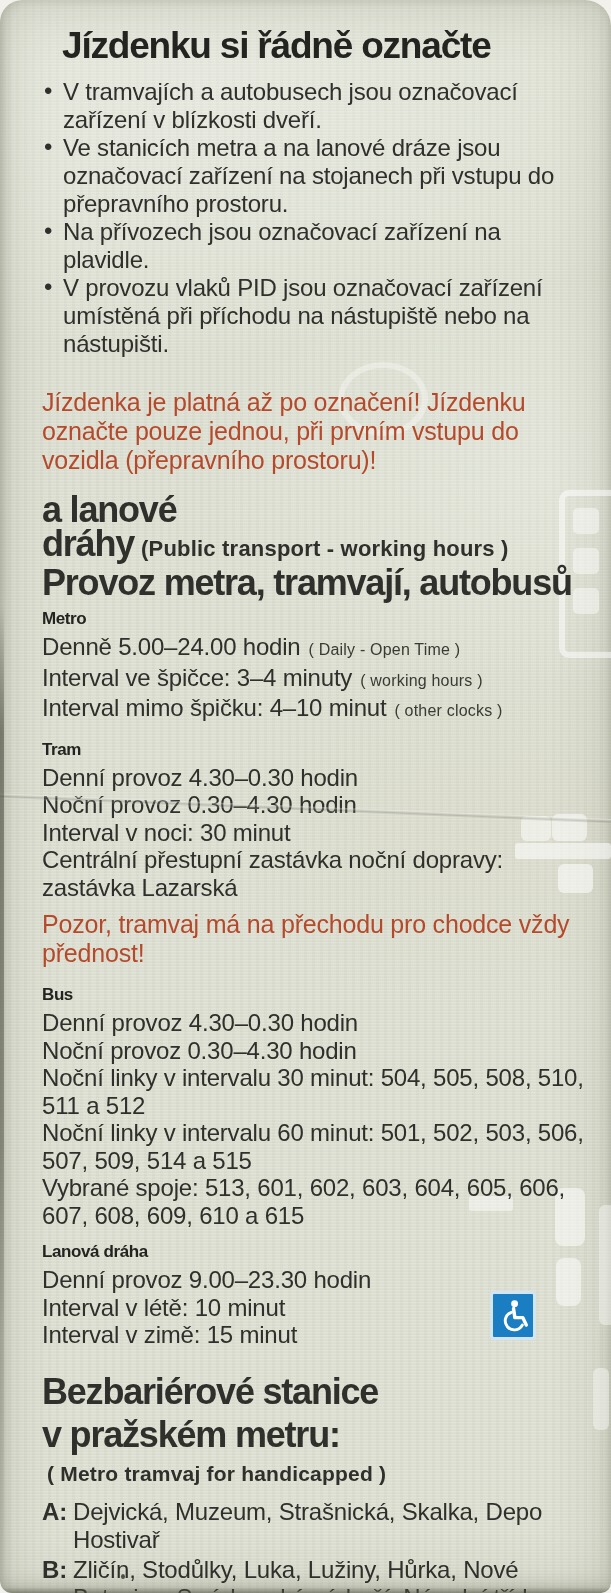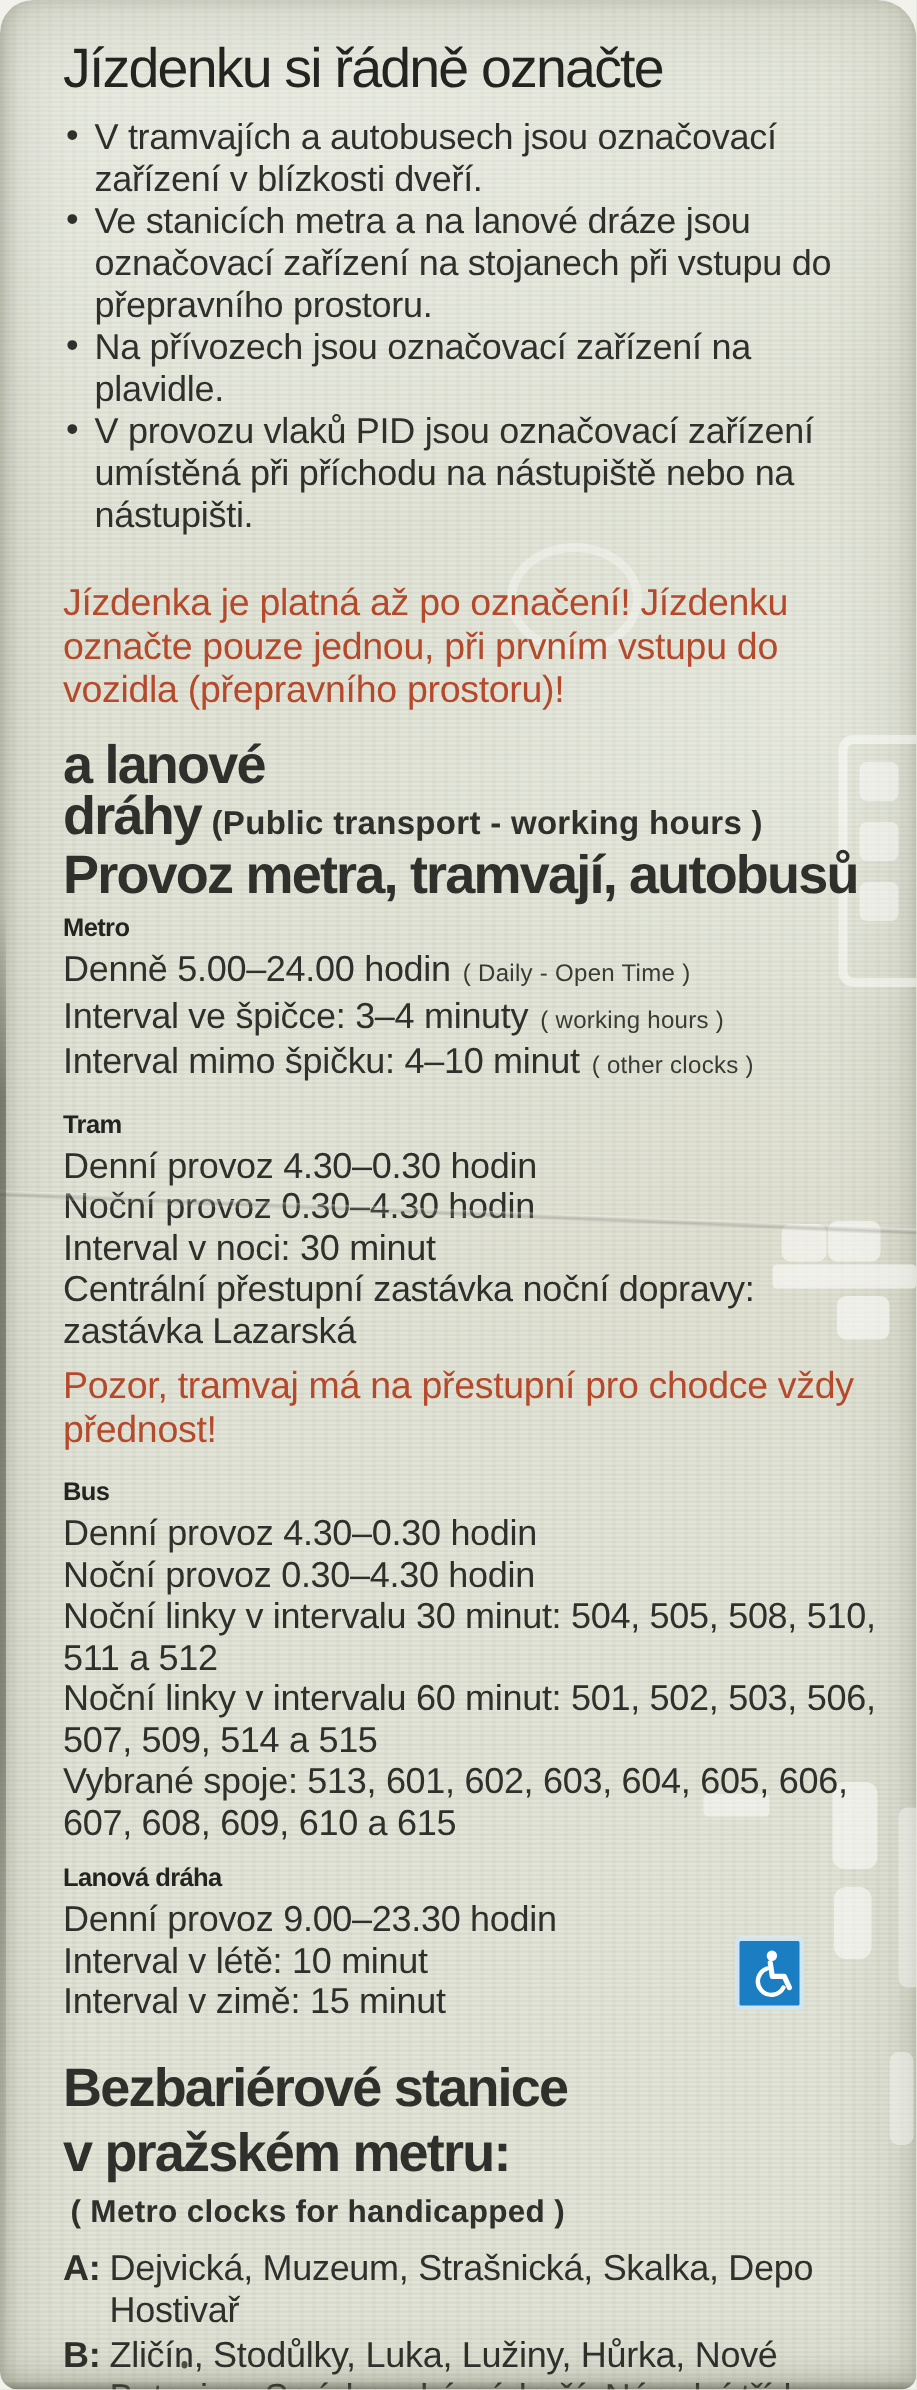--- a/index.html
+++ b/index.html
@@ -24,21 +24,21 @@
       inset 0 -7px 14px rgba(108,110,95,0.28),
       inset 4px 0 10px rgba(108,110,95,0.18);
   }
   .content{
     position:absolute;left:0;top:0;width:611px;
     padding:26px 22px 0 42px;box-sizing:border-box;
     color:#2f2f2b;
     font-size:24px;line-height:27.5px;letter-spacing:-0.2px;
   }
   h1,h2,h3{margin:0;padding:0;color:#232320;}
-  .h1{font-size:37px;line-height:40px;font-weight:normal;letter-spacing:-1.2px;margin-bottom:12px;}
+  .h1{font-size:37px;line-height:40px;font-weight:bold;letter-spacing:-1.2px;margin-bottom:12px;margin-left:20px;}
   .bullets{list-style:none;margin:0;padding:0;line-height:28px;}
   .bullets li{position:relative;padding-left:21px;}
   .bullets li .dot{position:absolute;left:2px;top:-1px;}
   .warning{color:#b5492c;font-weight:normal;font-size:25px;line-height:29px;letter-spacing:-0.2px;}
   .warning1{margin-top:30px;max-width:555px;}
   .h2{font-size:36px;line-height:34px;font-weight:bold;letter-spacing:-1.2px;}
   .h2-block{margin-top:18px;}
   .h2-line2{margin-top:9px;}
   .h2 .en{font-size:22px;letter-spacing:0.2px;margin-left:7px;white-space:nowrap;}
   .h2b-block{margin-top:26px;}
@@ -150,41 +150,41 @@
       <div class="row"><span>Interval mimo špičku: 4–10 minut</span><span class="en">( other clocks )</span></div>
     </div>
 
     <h3 class="h3 mt-tram">Tram</h3>
     <div class="rows">
       <div class="row">Denní provoz 4.30–0.30 hodin</div>
       <div class="row">Noční provoz 0.30–4.30 hodin</div>
       <div class="row">Interval v noci: 30 minut</div>
       <div class="row" style="max-width:510px">Centrální přestupní zastávka noční dopravy: zastávka Lazarská</div>
     </div>
-    <div class="warning warning2">Pozor, tramvaj má na přestupní pro chodce vždy přednost!</div>
+    <div class="warning warning2">Pozor, tramvaj má na přechodu pro chodce vždy přednost!</div>
 
     <h3 class="h3 mt-bus">Bus</h3>
     <div class="rows">
       <div class="row">Denní provoz 4.30–0.30 hodin</div>
       <div class="row">Noční provoz 0.30–4.30 hodin</div>
       <div class="row">Noční linky v intervalu 30 minut: 504, 505, 508, 510, 511 a 512</div>
       <div class="row">Noční linky v intervalu 60 minut: 501, 502, 503, 506, 507, 509, 514 a 515</div>
       <div class="row">Vybrané spoje: 513, 601, 602, 603, 604, 605, 606, 607, 608, 609, 610 a 615</div>
     </div>
 
     <h3 class="h3 mt-lan">Lanová dráha</h3>
     <div class="rows">
       <div class="row">Denní provoz 9.00–23.30 hodin</div>
       <div class="row">Interval v létě: 10 minut</div>
       <div class="row">Interval v zimě: 15 minut</div>
     </div>
 
     <div class="h2-block h2b-block">
       <div class="h2">Bezbariérové stanice</div>
-      <div class="h2 h2-line2"><span>v pražském metru:</span><span class="en">( Metro clocks for handicapped )</span></div>
+      <div class="h2 h2-line2"><span>v pražském metru:</span><span class="en">( Metro tramvaj for handicapped )</span></div>
     </div>
 
     <div class="stations">
       <div class="station-row">
         <span class="station-label">A:</span>
         <span>Dejvická, Muzeum, Strašnická, Skalka, Depo Hostivař</span>
       </div>
       <div class="station-row">
         <span class="station-label">B:</span>
         <span>Zličín, Stodůlky, Luka, Lužiny, Hůrka, Nové Butovice, Smíchovské nádraží, Národní třída, Florenc, Vysočanská, Kolbenova, Hloubětín, Rajská zahrada, Černý Most</span>

